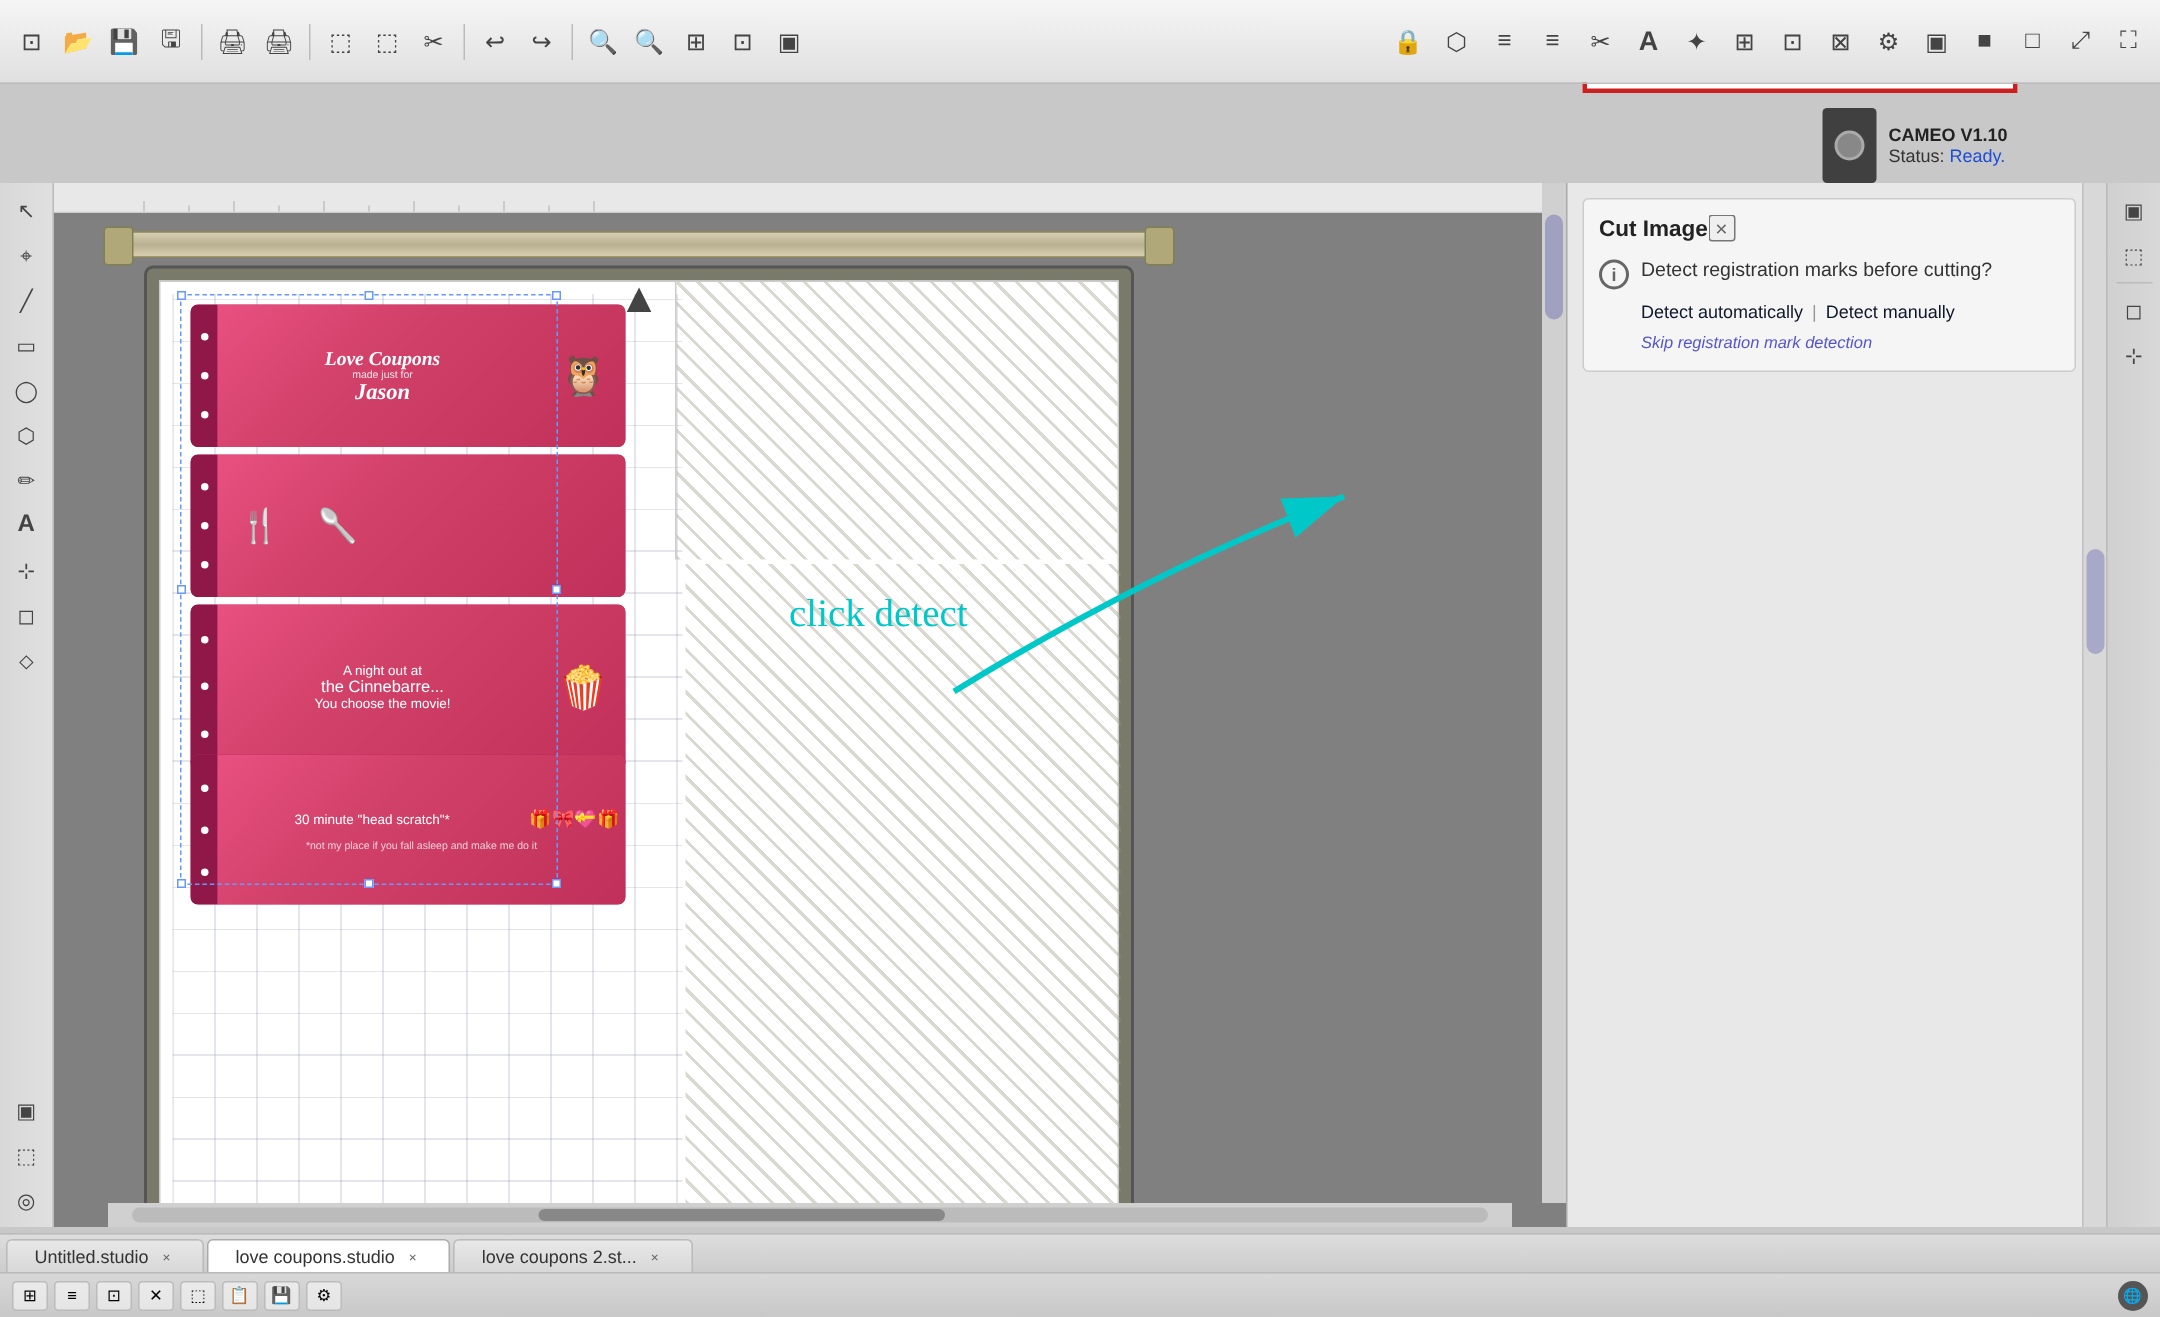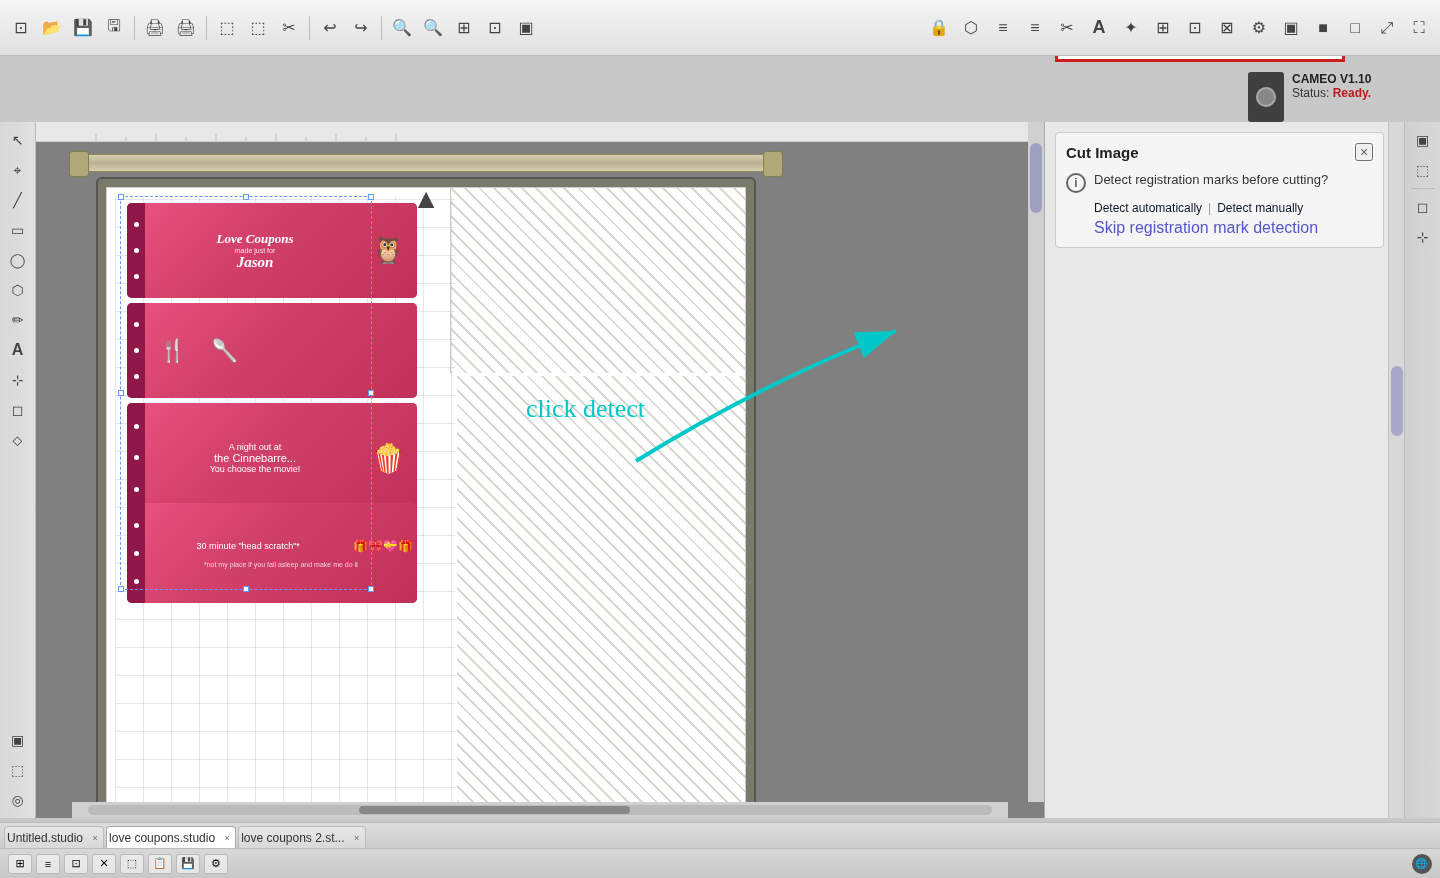--- a/index.html
+++ b/index.html
@@ -133,21 +133,20 @@
       left: 10px;
       right: 20px;
       background: #f5f5f5;
       border: 1px solid #ccc;
       border-radius: 4px;
       padding: 10px;
     }
     .cut-image-header {
       display: flex;
       align-items: center;
-      justify-content: space-between;
       margin-bottom: 10px;
     }
     .cut-image-title {
       font-size: 15px;
       font-weight: 600;
       color: #222;
     }
     .cut-image-close {
       width: 18px;
       height: 18px;
@@ -197,43 +196,44 @@
     }
     .cut-link-sep {
       color: #999;
       font-size: 12px;
     }
     .cut-skip-link {
       margin-left: 28px;
       margin-top: 4px;
     }
     .cut-skip {
-      font-size: 16px;
+      font-size: 11px;
       color: #5555cc;
       cursor: pointer;
+      font-style: italic;
     }
 
     
     .tab-bar {
       position: absolute;
       bottom: 30px;
       left: 0;
       right: 0;
       height: 26px;
       background: linear-gradient(to bottom, #ddd, #ccc);
       border-top: 1px solid #bbb;
       display: flex;
       align-items: flex-end;
       padding: 0 4px;
       gap: 2px;
       z-index: 100;
     }
     .tab {
       height: 22px;
-      padding: 0 2px;
+      padding: 0 18px;
       background: linear-gradient(to bottom, #e8e8e8, #d8d8d8);
       border: 1px solid #bbb;
       border-bottom: none;
       border-radius: 4px 4px 0 0;
       display: flex;
       align-items: center;
       gap: 6px;
       font-size: 12px;
       color: #333;
       cursor: pointer;
@@ -911,29 +911,29 @@
           </div>
         </div>
 
         <div style="position:absolute;bottom:80px;left:10px;width:290px;height:200px;background:white;border:3px solid #cc2020;display:flex;align-items:center;justify-content:center;text-align:center;">
           <div>
 
             <div style="font-size:16px;color:#333;line-height:1.6;">www.GeminiRedCreations.com</div>
           </div>
         </div>
 
-        <div style="position:absolute;bottom:20px;left:170px;display:flex;align-items:flex-start;gap:8px;margin-left:33px;">
+        <div style="position:absolute;bottom:20px;left:170px;display:flex;align-items:center;gap:8px;">
           <div style="width:36px;height:50px;background:#404040;border-radius:3px;display:flex;align-items:center;justify-content:center;">
             <div style="width:20px;height:20px;background:#888;border-radius:50%;border:2px solid #aaa;"></div>
           </div>
           <div>
             <div style="font-size:12px;font-weight:bold;color:#222;">CAMEO V1.10</div>
             <div style="font-size:12px;color:#333;">
               <span>Status:</span>
-              <span style="color:#b91c1c;font-weight:bold;">Ready.</span>
+              <span style="color:#1d4ed8;font-weight:normal;">Ready.</span>
             </div>
           </div>
         </div>
 
       </div>
 
       <div class="panel-vscroll">
         <div class="panel-vscroll-thumb"></div>
       </div>
     </div>

